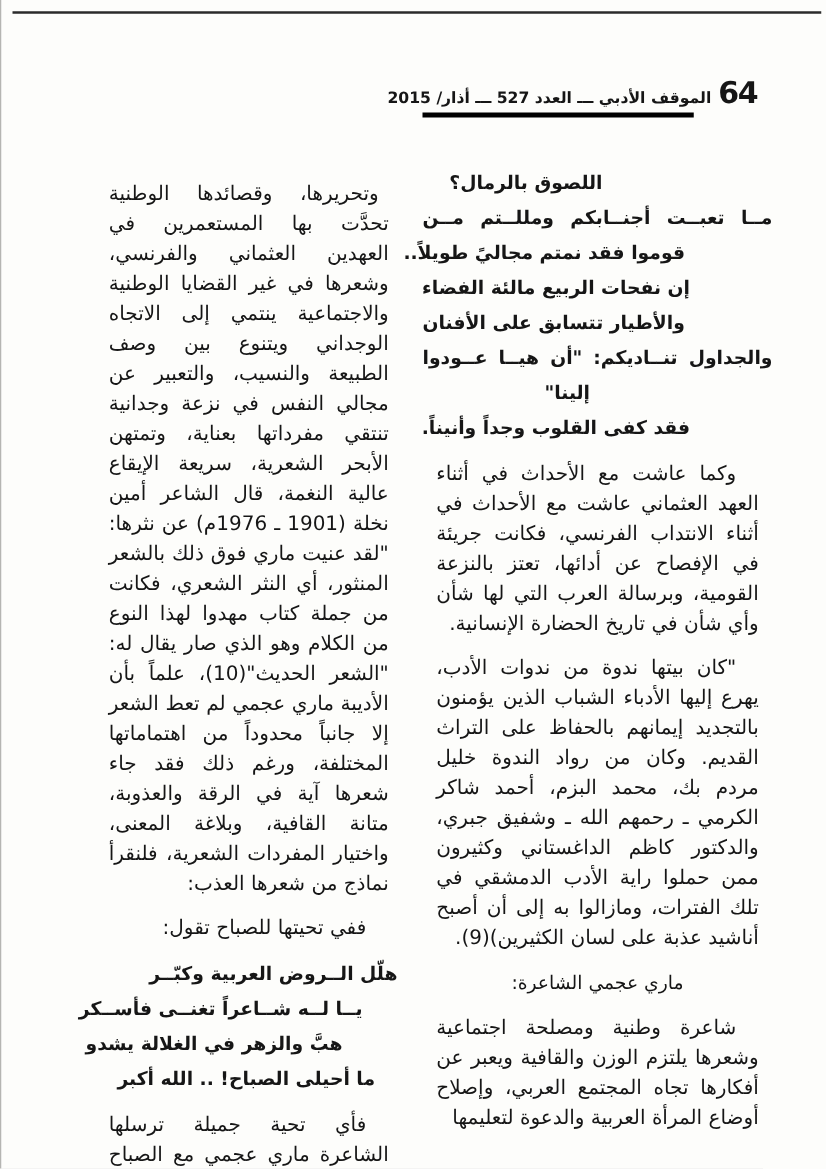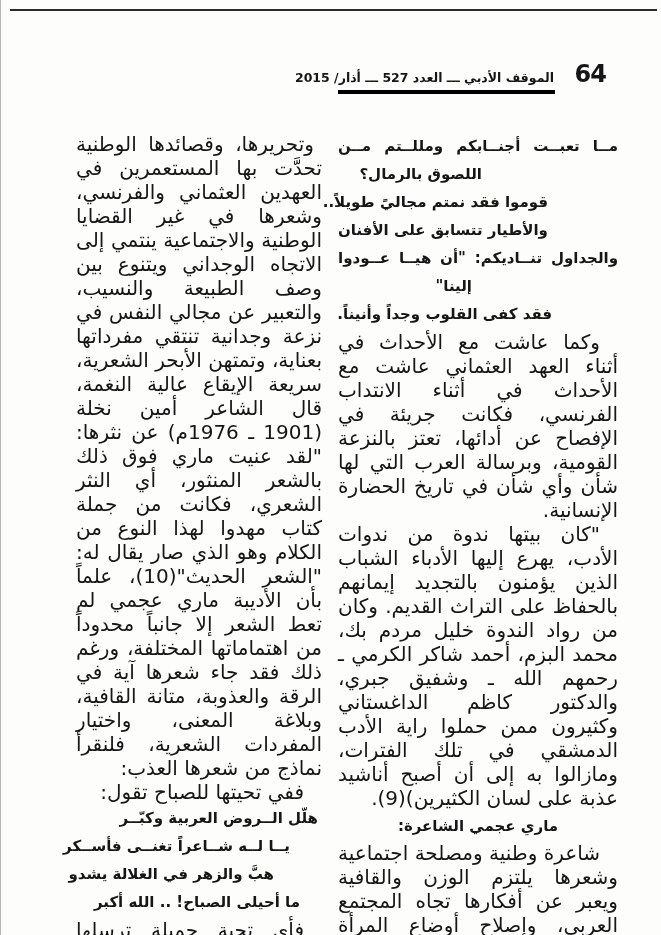--- a/index.html
+++ b/index.html
@@ -41,21 +41,21 @@
     top: 60px;
     right: 55px;
     font-size: 24px;
     font-weight: bold;
     letter-spacing: -1px;
     direction: ltr;
   }
   .journal {
     position: absolute;
     top: 70px;
-    right: 107px;
+    right: 92px;
     font-size: 12.5px;
     font-weight: bold;
     white-space: nowrap;
   }
   .header-rule {
     position: absolute;
     top: 90px;
     right: 106px;
     width: 217px;
     height: 4px;
@@ -68,22 +68,22 @@
     right: 43px;
     width: 542px;
     display: flex;
     gap: 16px;
     align-items: flex-start;
   }
   .col-first  { width: 280px; }
   .col-second { width: 246px; }
 
   .para {
-    margin: 0;
-    font-size: 20px;
+    margin: 11px;
+    font-size: 16px;
     line-height: 24px;
     text-align: justify;
     text-indent: 18px;
   }
   .para.cont { text-indent: 8px; }
 
   .poem { margin: 0 0 2px 0; }
   .poem-line {
     font-weight: bold;
     font-size: 15px;
@@ -103,21 +103,21 @@
   .rp6 { margin-right: 146px; }
   .rp7 { margin-right: 66px; margin-left: 48px; }
   .lp0 { margin-right: 4px; }
   .lp1 { margin-right: 32px; }
   .lp2 { margin-right: 48px; }
   .lp3 { margin-right: 22px; text-align: right; }
 
   .section-heading {
     margin: 3px 0 2px 0;
     font-size: 15px;
-    font-weight: bold;
+    font-weight: normal;
     line-height: 26px;
     text-align: center;
   }
 </style>
 </head>
 <body>
 
 <div class="page">
 
   <div class="scan-line-top"></div>
@@ -126,23 +126,24 @@
   <header>
     <div class="pagenum">64</div>
     <div class="journal">الموقف الأدبي ـــ العدد 527 ـــ أذار/ 2015</div>
     <div class="header-rule"></div>
   </header>
 
   <main class="content">
 
     <section class="col-first">
       <div class="poem">
+        <div class="poem-line rp1">اللصوق بالرمال؟</div>
         <div class="poem-line wrapline">مــا تعبــت أجنــابكم ومللــتم مــن</div>
-        <div class="poem-line rp1">اللصوق بالرمال؟</div>
         <div class="poem-line rp2">قوموا فقد نمتم مجاليً طويلاً..</div>
+        <div class="poem-line rp3">إن نفحات الربيع مالئة الفضاء</div>
         <div class="poem-line rp4">والأطيار تتسابق على الأفنان</div>
         <div class="poem-line wrapline">والجداول تنــاديكم: "أن هيــا عــودوا</div>
         <div class="poem-line rp6">إلينا"</div>
         <div class="poem-line rp7">فقد كفى القلوب وجداً وأنيناً.</div>
       </div>
       <p class="para">وكما عاشت مع الأحداث في أثناء العهد العثماني عاشت مع الأحداث في أثناء الانتداب الفرنسي، فكانت جريئة في الإفصاح عن أدائها، تعتز بالنزعة القومية، وبرسالة العرب التي لها شأن وأي شأن في تاريخ الحضارة الإنسانية.</p>
       <p class="para">"كان بيتها ندوة من ندوات الأدب، يهرع إليها الأدباء الشباب الذين يؤمنون بالتجديد إيمانهم بالحفاظ على التراث القديم. وكان من رواد الندوة خليل مردم بك، محمد البزم، أحمد شاكر الكرمي ـ رحمهم الله ـ وشفيق جبري، والدكتور كاظم الداغستاني وكثيرون ممن حملوا راية الأدب الدمشقي في تلك الفترات، ومازالوا به إلى أن أصبح أناشيد عذبة على لسان الكثيرين)(9).</p>
       <h2 class="section-heading">ماري عجمي الشاعرة:</h2>
       <p class="para">شاعرة وطنية ومصلحة اجتماعية وشعرها يلتزم الوزن والقافية ويعبر عن أفكارها تجاه المجتمع العربي، وإصلاح أوضاع المرأة العربية والدعوة لتعليمها</p>
     </section>

